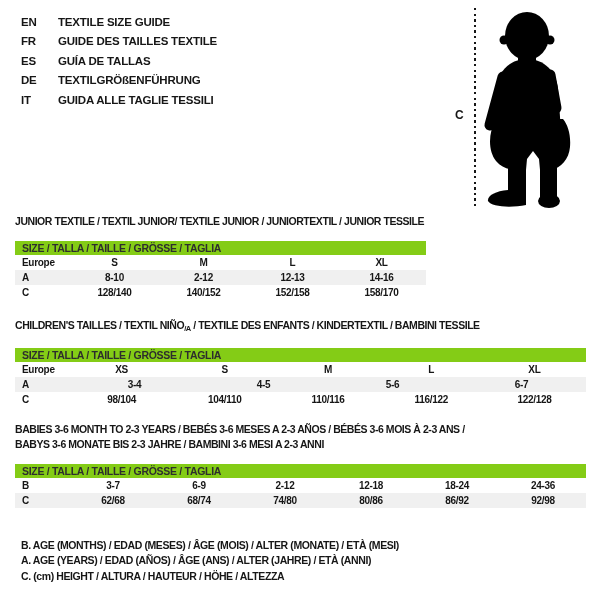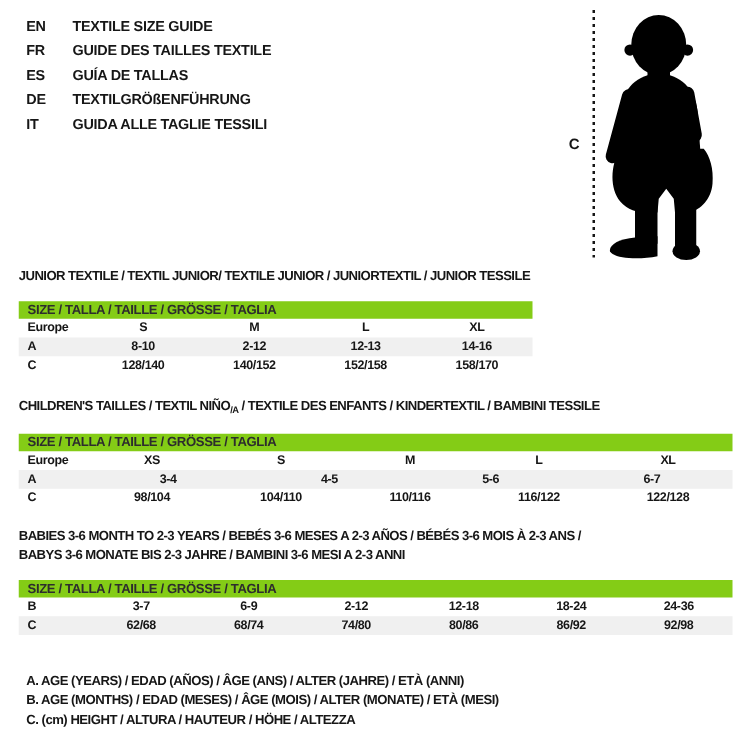--- a/index.html
+++ b/index.html
@@ -162,16 +162,16 @@
       <div class="cell-val">62/68</div>
       <div class="cell-val">68/74</div>
       <div class="cell-val">74/80</div>
       <div class="cell-val">80/86</div>
       <div class="cell-val">86/92</div>
       <div class="cell-val">92/98</div>
     </div>
   </div>
 
 <div class="abs footnotes">
+    <div class="footnote">B. AGE (MONTHS) / EDAD (MESES) / ÂGE (MOIS) / ALTER (MONATE) / ETÀ (MESI)</div>
     <div class="footnote">A. AGE (YEARS) / EDAD (AÑOS) / ÂGE (ANS) / ALTER (JAHRE) / ETÀ (ANNI)</div>
-    <div class="footnote">B. AGE (MONTHS) / EDAD (MESES) / ÂGE (MOIS) / ALTER (MONATE) / ETÀ (MESI)</div>
     <div class="footnote">C. (cm) HEIGHT / ALTURA / HAUTEUR / HÖHE / ALTEZZA</div>
   </div>
 
 </body></html>

